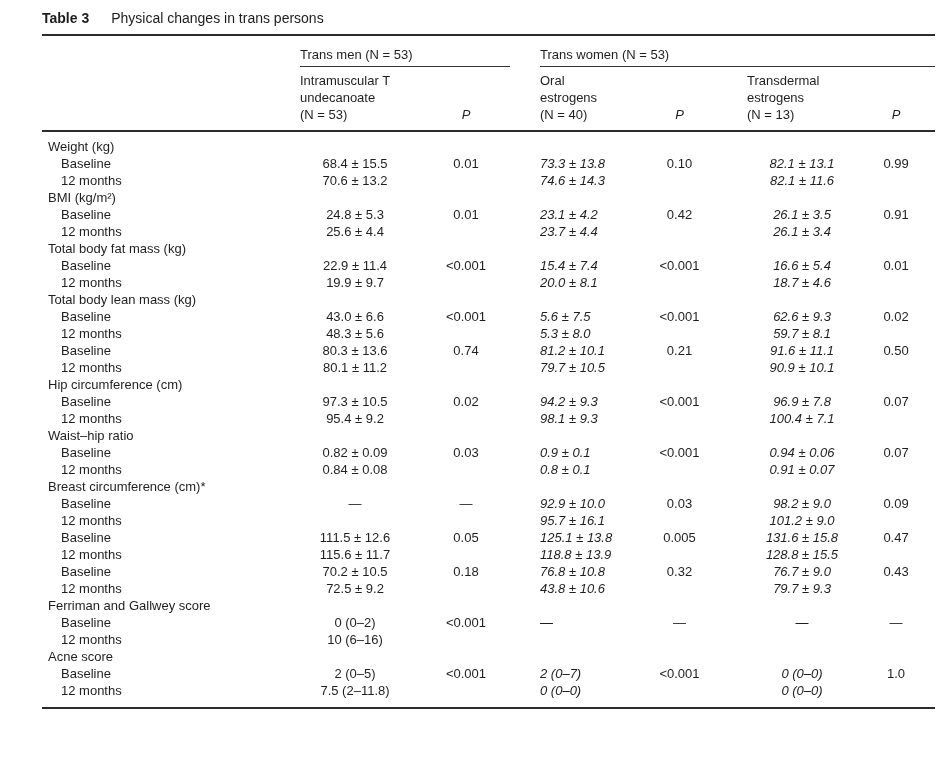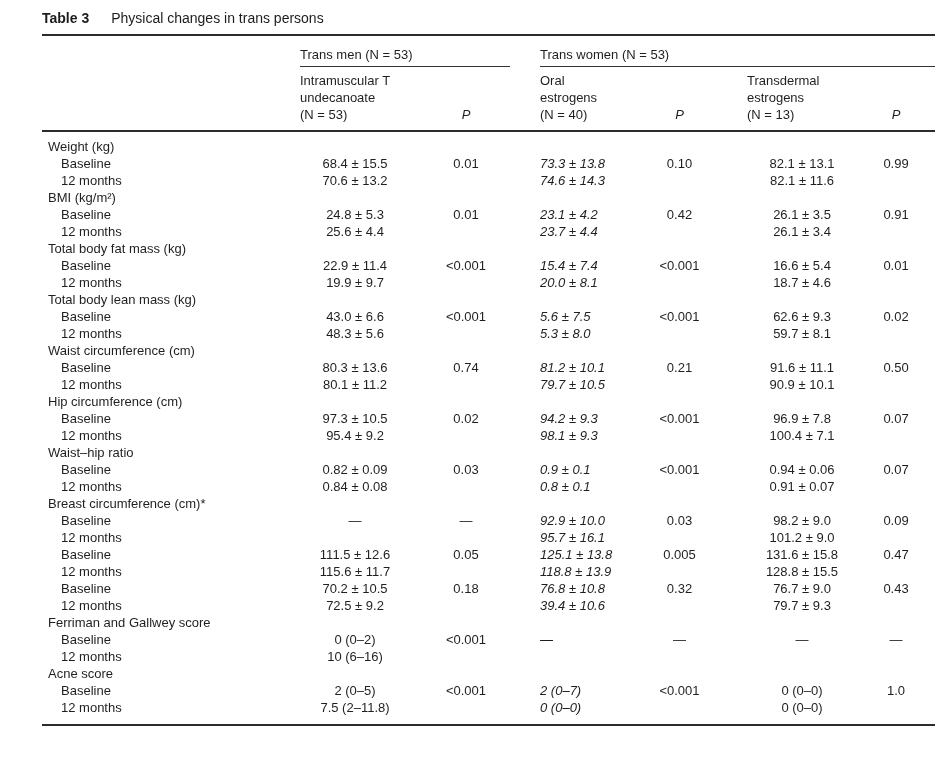--- a/index.html
+++ b/index.html
@@ -62,21 +62,21 @@
     text-align: center;
     white-space: nowrap;
   }
   tbody td { height: 17px; }
   tbody tr:first-child td { padding-top: 6px; }
   tbody tr:last-child td { padding-bottom: 8px; }
   td.seclabel { padding-left: 6px; }
   td.rowlab  { padding-left: 19px; }
   td.c1 { text-align: center; padding-right: 12px; }
   td.c2 { text-align: left; padding-right: 14px; font-style: italic; }
-  td.c3 { text-align: center; }
+  td.c3 { text-align: center; font-style: italic; }
   td.pv { text-align: center; }
 </style>
 </head>
 <body>
 
 <div class="page">
 
   <div class="caption">
     <span class="cap-label">Table 3</span><span class="cap-text">Physical changes in trans persons</span>
   </div>
@@ -213,23 +213,20 @@
           <td class="c1">48.3 ± 5.6</td>
           <td class="pv"></td>
           <td class="sp"></td>
           <td class="c2">5.3 ± 8.0</td>
           <td class="pv"></td>
           <td class="sp"></td>
           <td class="c3">59.7 ± 8.1</td>
           <td class="pv"></td>
         </tr>
         <tr>
-          <td colspan="9" class="seclabel">Waist circumference (cm)</td>
-        </tr>
-        <tr>
           <td class="rowlab">Baseline</td>
           <td class="c1">80.3 ± 13.6</td>
           <td class="pv">0.74</td>
           <td class="sp"></td>
           <td class="c2">81.2 ± 10.1</td>
           <td class="pv">0.21</td>
           <td class="sp"></td>
           <td class="c3">91.6 ± 11.1</td>
           <td class="pv">0.50</td>
         </tr>
@@ -350,21 +347,21 @@
           <td class="pv">0.32</td>
           <td class="sp"></td>
           <td class="c3">76.7 ± 9.0</td>
           <td class="pv">0.43</td>
         </tr>
         <tr>
           <td class="rowlab">12 months</td>
           <td class="c1">72.5 ± 9.2</td>
           <td class="pv"></td>
           <td class="sp"></td>
-          <td class="c2">39.4 ± 10.6</td>
+          <td class="c2">43.8 ± 10.6</td>
           <td class="pv"></td>
           <td class="sp"></td>
           <td class="c3">79.7 ± 9.3</td>
           <td class="pv"></td>
         </tr>
         <tr>
           <td colspan="9" class="seclabel">Ferriman and Gallwey score</td>
         </tr>
         <tr>
           <td class="rowlab">Baseline</td>

